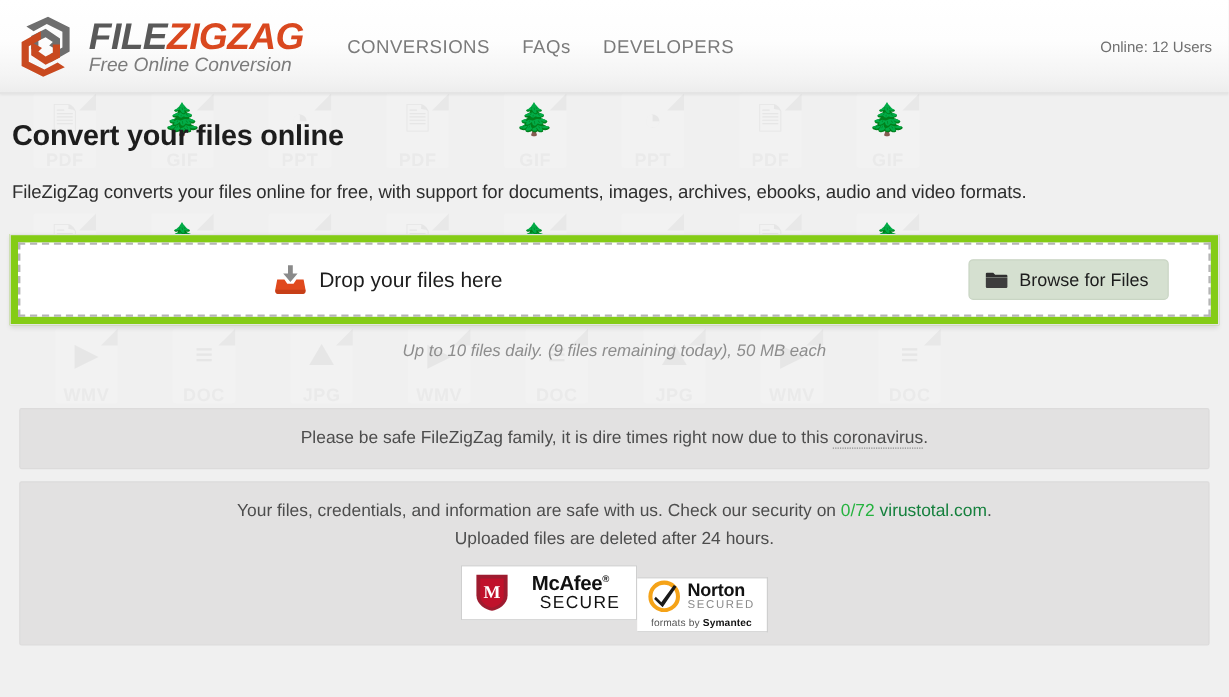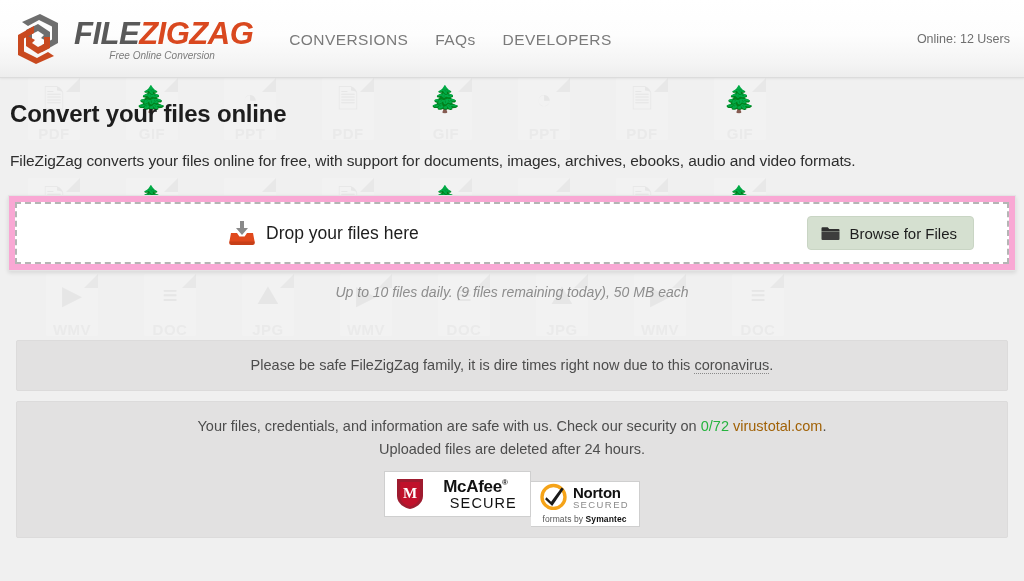--- a/index.html
+++ b/index.html
@@ -88,24 +88,24 @@
     font-size: 31px;
     font-weight: bold;
     letter-spacing: -0.5px;
     line-height: 1.05;
     white-space: nowrap;
     font-style: italic;
   }
   .wm-file { color: #595959; }
   .wm-zigzag { color: #d9481f; }
   #brand-tagline {
-    font-size: 10px;
+    font-size: 16px;
     font-style: italic;
     color: #7b7b7b;
-    text-align: center;
+    text-align: left;
     margin-top: -1px;
     padding-right: 3px;
   }
 
   #main-nav {
     display: flex;
     align-items: center;
     gap: 27px;
     margin-left: 36px;
     padding-top: 2px;
@@ -163,21 +163,21 @@
   #page-intro {
     font-size: 15.5px;
     color: #2e2e2e;
     padding: 24px 0 0 2px;
     letter-spacing: -0.1px;
   }
 
   
   #dropzone-wrap {
     margin: 25px 0 0 0;
-    background: #f9a8d4;
+    background: #84cc16;
     border: 1px solid #e4e4e4;
     box-shadow: 0 2px 4px rgba(0,0,0,0.10);
     padding: 6px;
   }
   #dropzone {
     border: 2px dashed #b5b5b5;
     background: #ffffff;
     height: 62px;
     display: flex;
     align-items: center;
@@ -234,21 +234,21 @@
     line-height: 1.55;
   }
   #covid-panel { margin: 40px 8px 0 8px; }
   #security-panel { margin: 10px 8px 0 8px; padding-bottom: 10px; }
 
   .dotted-term {
     border-bottom: 1px dotted #8a8a8a;
     cursor: help;
   }
   .score-good { color: #26b33f; }
-  .link-blue { color: #a16207; text-decoration: none; cursor: pointer; }
+  .link-blue { color: #15803d; text-decoration: none; cursor: pointer; }
 
   
   #trust-badges {
     display: flex;
     justify-content: center;
     align-items: stretch;
     gap: 0;
     margin-top: 11px;
   }
   .badge {

